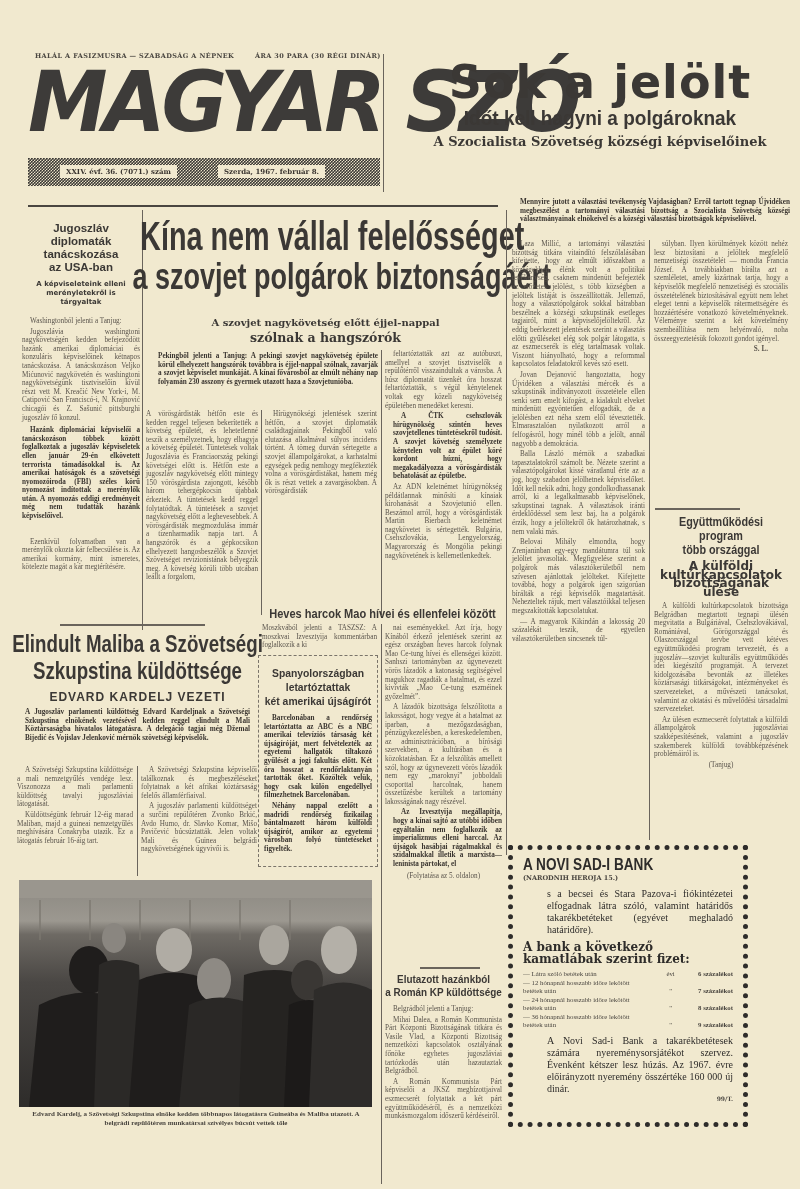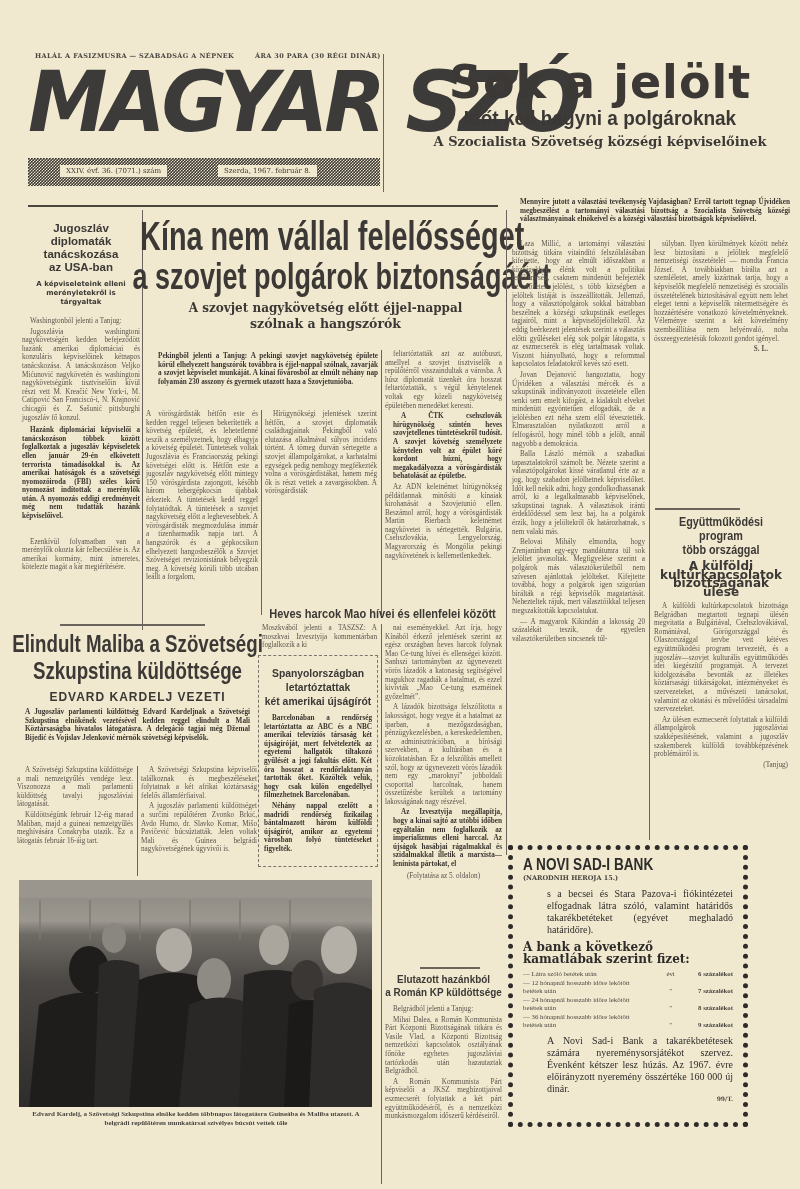--- a/index.html
+++ b/index.html
@@ -7,21 +7,21 @@
 .abs{position:absolute}
 .txt{font-size:7.2px;line-height:8.6px;text-align:justify;color:#5a544c;font-family:"Liberation Serif",serif}
 .txt p{margin-bottom:2px;text-indent:8px}
 .bold{font-weight:bold;color:#3a3530}
 .center{text-align:center}
 .vline{position:absolute;width:1px;background:#6a645c}
 .hline{position:absolute;height:1px;background:#6a645c}
 .slogans{font-size:6.5px;font-weight:bold;color:#4a4640;letter-spacing:0.4px;font-family:"DejaVu Serif",serif}
 .masthead{font-family:"DejaVu Sans",sans-serif;font-weight:bold;font-style:italic;color:#3d3b39;font-size:80px;letter-spacing:-4px;transform:scaleY(1.05)}
 .checker{background-color:#3a3835;background-image:linear-gradient(45deg,#e8dfc4 25%,transparent 25%,transparent 75%,#e8dfc4 75%),linear-gradient(45deg,#e8dfc4 25%,transparent 25%,transparent 75%,#e8dfc4 75%);background-size:3px 3px;background-position:0 0,1.5px 1.5px}
-.issuebox{background:#f1e9cf;font-size:7px;font-weight:normal;color:#3a3530;padding:2px 6px;position:absolute}
+.issuebox{background:#f1e9cf;font-size:7px;font-weight:bold;color:#3a3530;padding:2px 6px;position:absolute}
 .dotted{border:1px dashed #7a746a}
 .photo{background:linear-gradient(180deg,#8a8780 0%,#9c9890 18%,#6e6a64 24%,#4a4744 45%,#2e2c2a 100%)}
 </style>
 </head>
 <body>
 
 <div class="abs slogans" style="left:35px;top:52px">HALÁL A FASIZMUSRA — SZABADSÁG A NÉPNEK</div>
 <div class="abs slogans" style="left:255px;top:52px">ÁRA 30 PARA (30 RÉGI DINÁR)</div>
 <div class="abs masthead" style="left:28px;top:56px">MAGYAR SZÓ</div>
 <div class="abs checker" style="left:28px;top:158px;width:352px;height:28px">
@@ -51,21 +51,21 @@
     <p class="bold" style="margin-top:4px">Hazánk diplomáciai képviselői a tanácskozáson többek között foglalkoztak a jugoszláv képviseletek ellen január 29-én elkövetett terrorista támadásokkal is. Az amerikai hatóságok és a szövetségi nyomozóiroda (FBI) széles körű nyomozást indítottak a merénylők után. A nyomozás eddigi eredményeit még nem tudatták hazánk képviselőivel.</p>
     <p style="margin-top:17px">Ezenkívül folyamatban van a merénylők okozta kár felbecsülése is. Az amerikai kormány, mint ismeretes, kötelezte magát a kár megtérítésére.</p>
   </div>
 </div>
 <div class="vline" style="left:142px;top:210px;height:420px"></div>
 
 <div class="abs" style="left:148px;top:215px;width:355px">
   <div class="center">
     <div style="font-family:'Liberation Sans',sans-serif;font-weight:bold;font-size:40px;line-height:42px;color:#3b3835;transform:scaleX(0.72);transform-origin:center;white-space:nowrap;margin:0 -80px">Kína nem vállal felelősséget</div>
     <div style="font-family:'Liberation Sans',sans-serif;font-weight:bold;font-size:36px;line-height:40px;color:#3b3835;transform:scaleX(0.75);transform-origin:center;white-space:nowrap;margin:0 -80px">a szovjet polgárok biztonságáért</div>
-    <div style="font-family:'DejaVu Serif',serif;font-weight:bold;font-size:12px;line-height:15px;margin-top:4px;color:#3b3835">A szovjet nagykövetség előtt éjjel-nappal</div>
+    <div style="font-family:'DejaVu Serif',serif;font-weight:bold;font-size:10px;line-height:15px;margin-top:18px;color:#3b3835">A szovjet nagykövetség előtt éjjel-nappal</div>
     <div style="font-family:'DejaVu Serif',serif;font-weight:bold;font-size:12.5px;line-height:15px;color:#3b3835">szólnak a hangszórók</div>
   </div>
 </div>
 <div class="abs txt bold" style="left:158px;top:352px;width:220px">Pekingből jelenti a Tanjug: A pekingi szovjet nagykövetség épülete körül elhelyezett hangszórók továbbra is éjjel-nappal szólnak, zavarják a szovjet képviselet munkáját. A kínai fővárosból az elmúlt néhány nap folyamán 230 asszony és gyermek utazott haza a Szovjetunióba.</div>
 <div class="abs txt" style="left:146px;top:410px;width:112px">A vörösgárdisták hétfőn este és kedden reggel teljesen bekerítették a követség épületét, és lehetetlenné teszik a személyzetnek, hogy elhagyja a követség épületét. Tüntetések voltak Jugoszlávia és Franciaország pekingi követségei előtt is. Hétfőn este a jugoszláv nagykövetség előtt mintegy 150 vörösgárdista zajongott, később három tehergépkocsin újabbak érkeztek. A tüntetések kedd reggel folytatódtak. A tüntetések a szovjet nagykövetség előtt a leghevesebbek. A vörösgárdisták megmozdulása immár a tizenharmadik napja tart. A hangszórók és a gépkocsikon elhelyezett hangosbeszélők a Szovjet Szövetséget revizionistának bélyegzik meg. A követség körüli több utcában leállt a forgalom,</div>
 <div class="vline" style="left:261px;top:410px;height:205px"></div>
 <div class="abs txt" style="left:265px;top:410px;width:112px">
   <p>Hírügynökségi jelentések szerint hétfőn, a szovjet diplomaták családtagjainak Pekingből való elutazása alkalmával súlyos incidens történt. A tömeg durván sértegette a szovjet állampolgárokat, a karhatalmi egységek pedig nemhogy megfékezték volna a vörösgárdistákat, hanem még ők is részt vettek a zavargásokban. A vörösgárdisták</p>
 </div>
 <div class="vline" style="left:381px;top:350px;height:265px"></div>
@@ -93,21 +93,21 @@
 
 <div class="abs" style="left:654px;top:515px;width:134px">
   <div class="center" style="font-family:'Liberation Sans',sans-serif;font-weight:bold;font-size:12px;line-height:14px;color:#3b3835;transform:scaleX(0.9)">
     <div>Együttműködési program</div>
     <div>több országgal</div>
   </div>
   <div class="center" style="font-family:'DejaVu Sans',sans-serif;font-weight:bold;font-size:12px;line-height:8.5px;margin:5px 0 6px;color:#3b3835">A külföldi kultúrkapcsolatok bizottságának ülése</div>
   <div class="txt">
     <p>A külföldi kultúrkapcsolatok bizottsága Belgrádban megtartott tegnapi ülésén megvitatta a Bulgáriával, Csehszlovákiával, Romániával, Görögországgal és Olaszországgal tervbe vett kétéves együttműködési program tervezetét, és a jugoszláv—szovjet kulturális együttműködés idei kiegészítő programját. A tervezet kidolgozásába bevonták az illetékes köztársasági titkárságokat, intézményeket és szervezeteket, a művészeti tanácsokat, valamint az oktatási és művelődési társadalmi szervezeteket.</p>
     <p>Az ülésen eszmecserét folytattak a külföldi állampolgárok jugoszláviai szakképesítésének, valamint a jugoszláv szakemberek külföldi továbbképzésének problémáiról is.</p>
-    <div style="text-align:right">(Tanjug)</div>
+    <div style="text-align:center">(Tanjug)</div>
   </div>
 </div>
 
 <div class="hline" style="left:60px;top:624px;width:145px;height:2px"></div>
 <div class="abs" style="left:15px;top:630px;width:245px">
   <div class="center" style="font-family:'Liberation Sans',sans-serif;font-weight:bold;font-size:24px;line-height:27px;color:#3b3835;transform:scaleX(0.78);transform-origin:center;white-space:nowrap;margin:0 -40px">
     <div>Elindult Maliba a Szövetségi</div>
     <div>Szkupstina küldöttsége</div>
   </div>
   <div class="center" style="font-family:'Liberation Sans',sans-serif;font-weight:bold;font-size:12px;line-height:14px;margin:6px 0 4px;color:#3b3835;letter-spacing:1px">EDVARD KARDELJ VEZETI</div>

